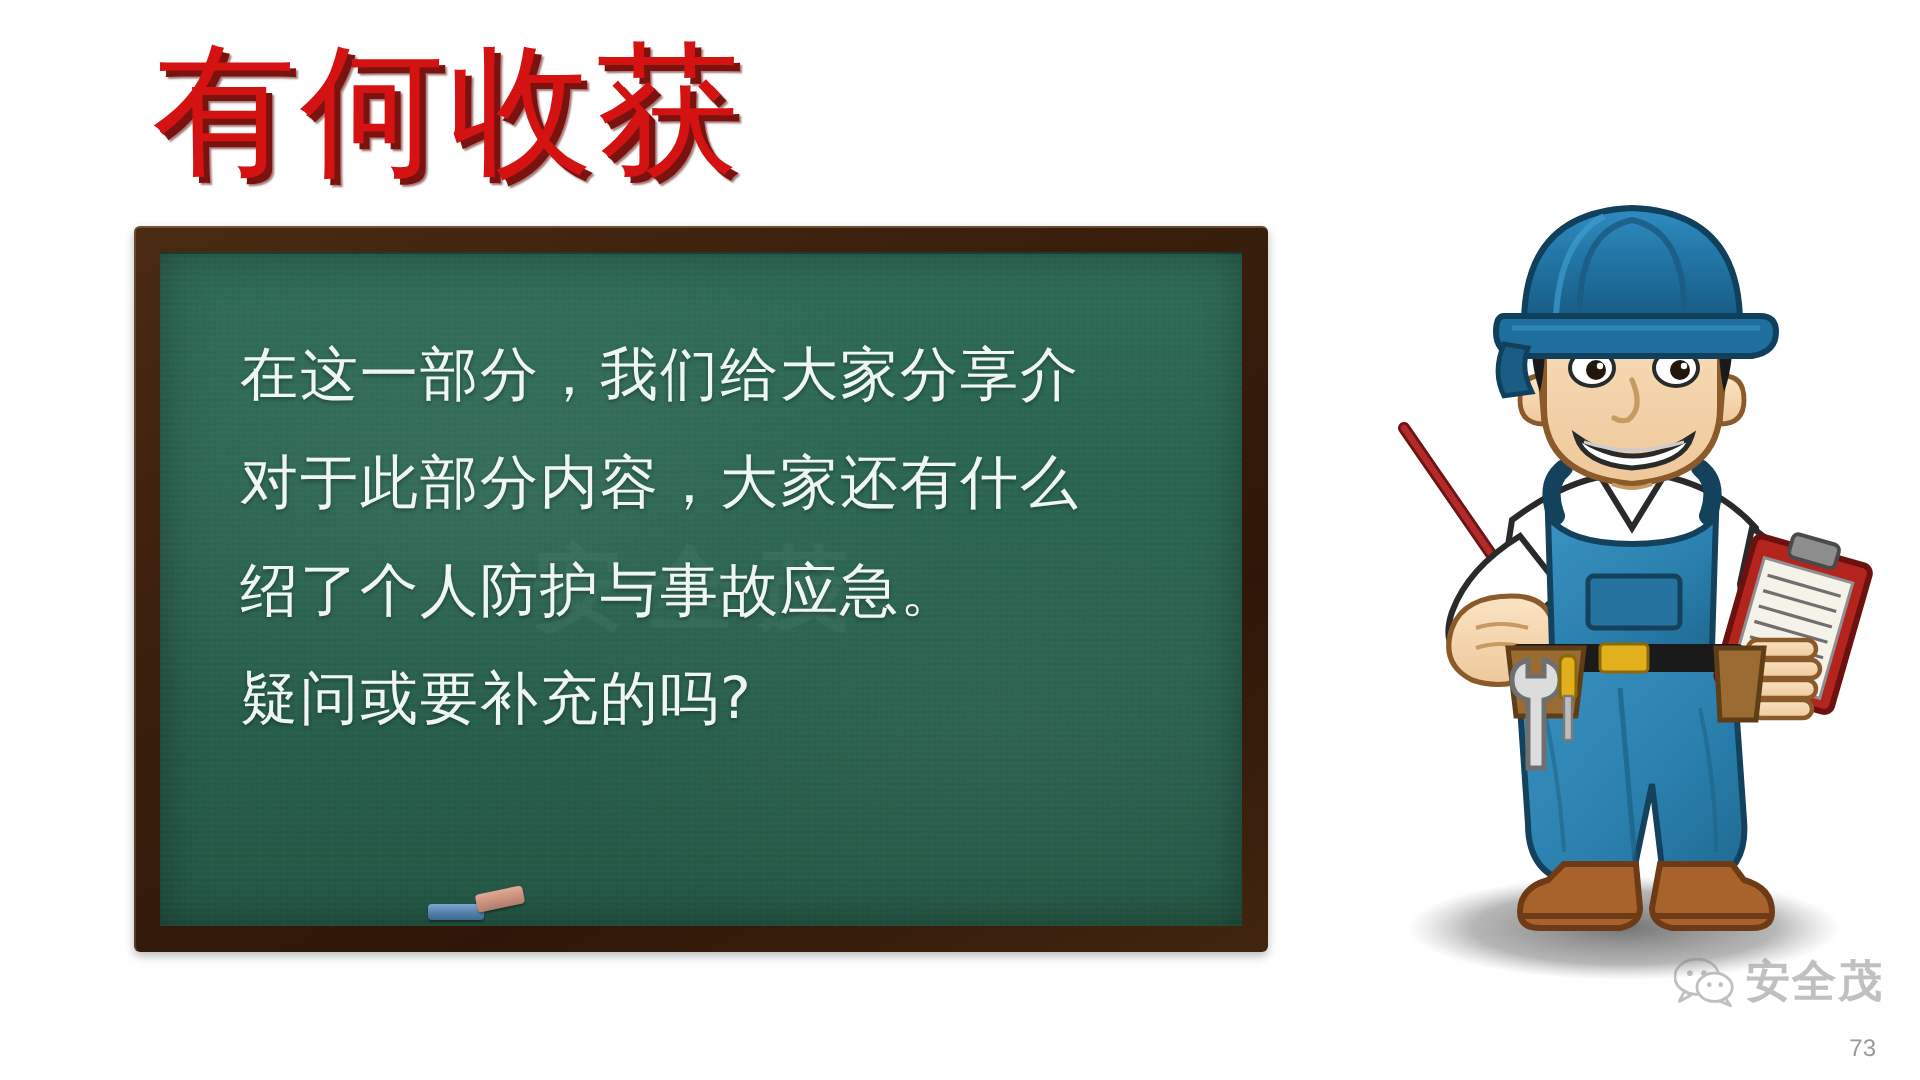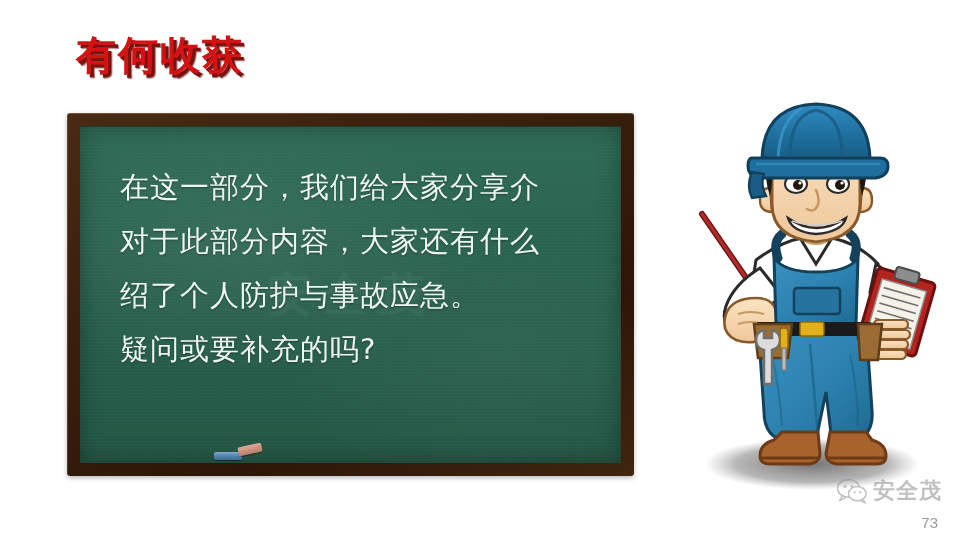--- a/index.html
+++ b/index.html
@@ -28,22 +28,22 @@
     left: 76px;
     top: 16px;
     width: 620px;
     height: 78px;
     display: flex;
     align-items: center;
     white-space: nowrap;
   }
   .title-part {
     font-family: "DejaVu Sans", "Liberation Sans", sans-serif;
-    font-size: 40px;
-    font-weight: 700;
+    font-size: 72px;
+    font-weight: 400;
     line-height: 1;
     color: #d41212;
     letter-spacing: 2px;
     text-shadow: 3px 3px 0 #7a1210, 4px 4px 1px rgba(90,12,10,.55);
   }
   .title-gap {
     display: inline-block;
     width: 44px;
   }
 
@@ -173,21 +173,21 @@
     font-family: "DejaVu Sans", "Liberation Sans", sans-serif;
     font-size: 22px;
     font-weight: 700;
     color: #8d8d8d;
     letter-spacing: 1px;
   }
   #page-number {
     position: absolute;
     right: 22px;
     bottom: 9px;
-    font-size: 15px;
+    font-size: 12px;
     color: #9a9a9a;
     font-family: "Liberation Sans", sans-serif;
   }
 </style>
 </head>
 <body>
 
 <div id="slide">
 
   <div id="title">

